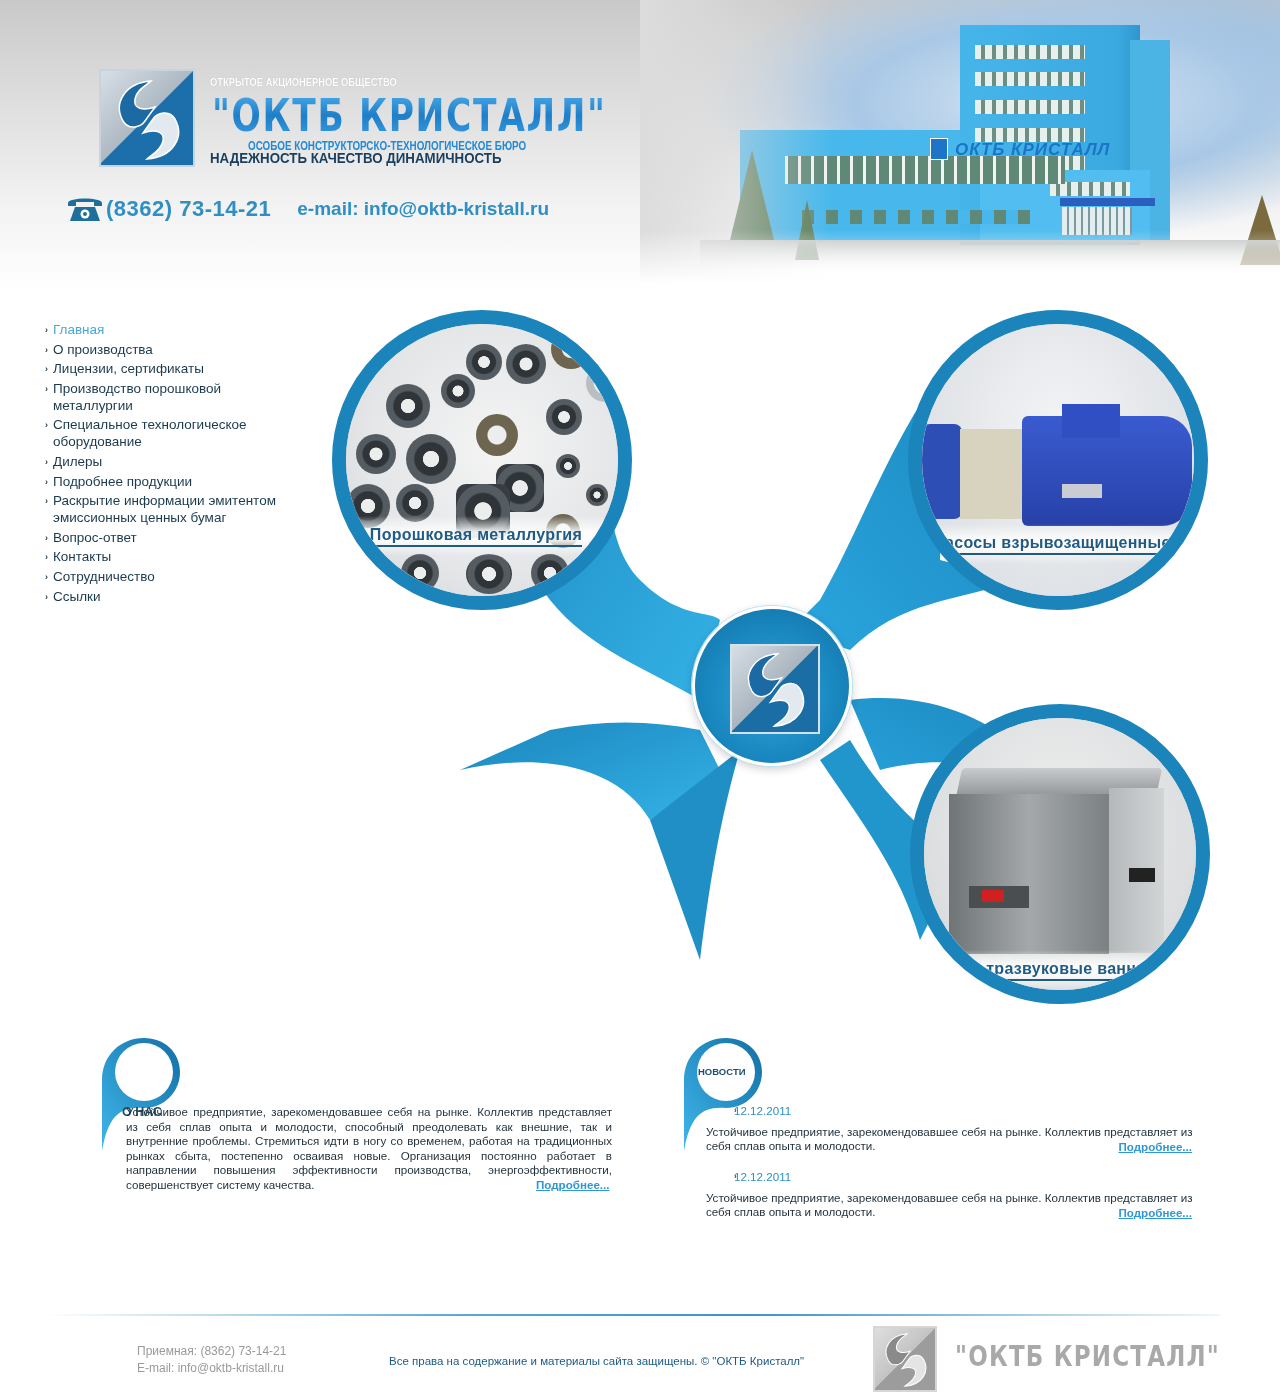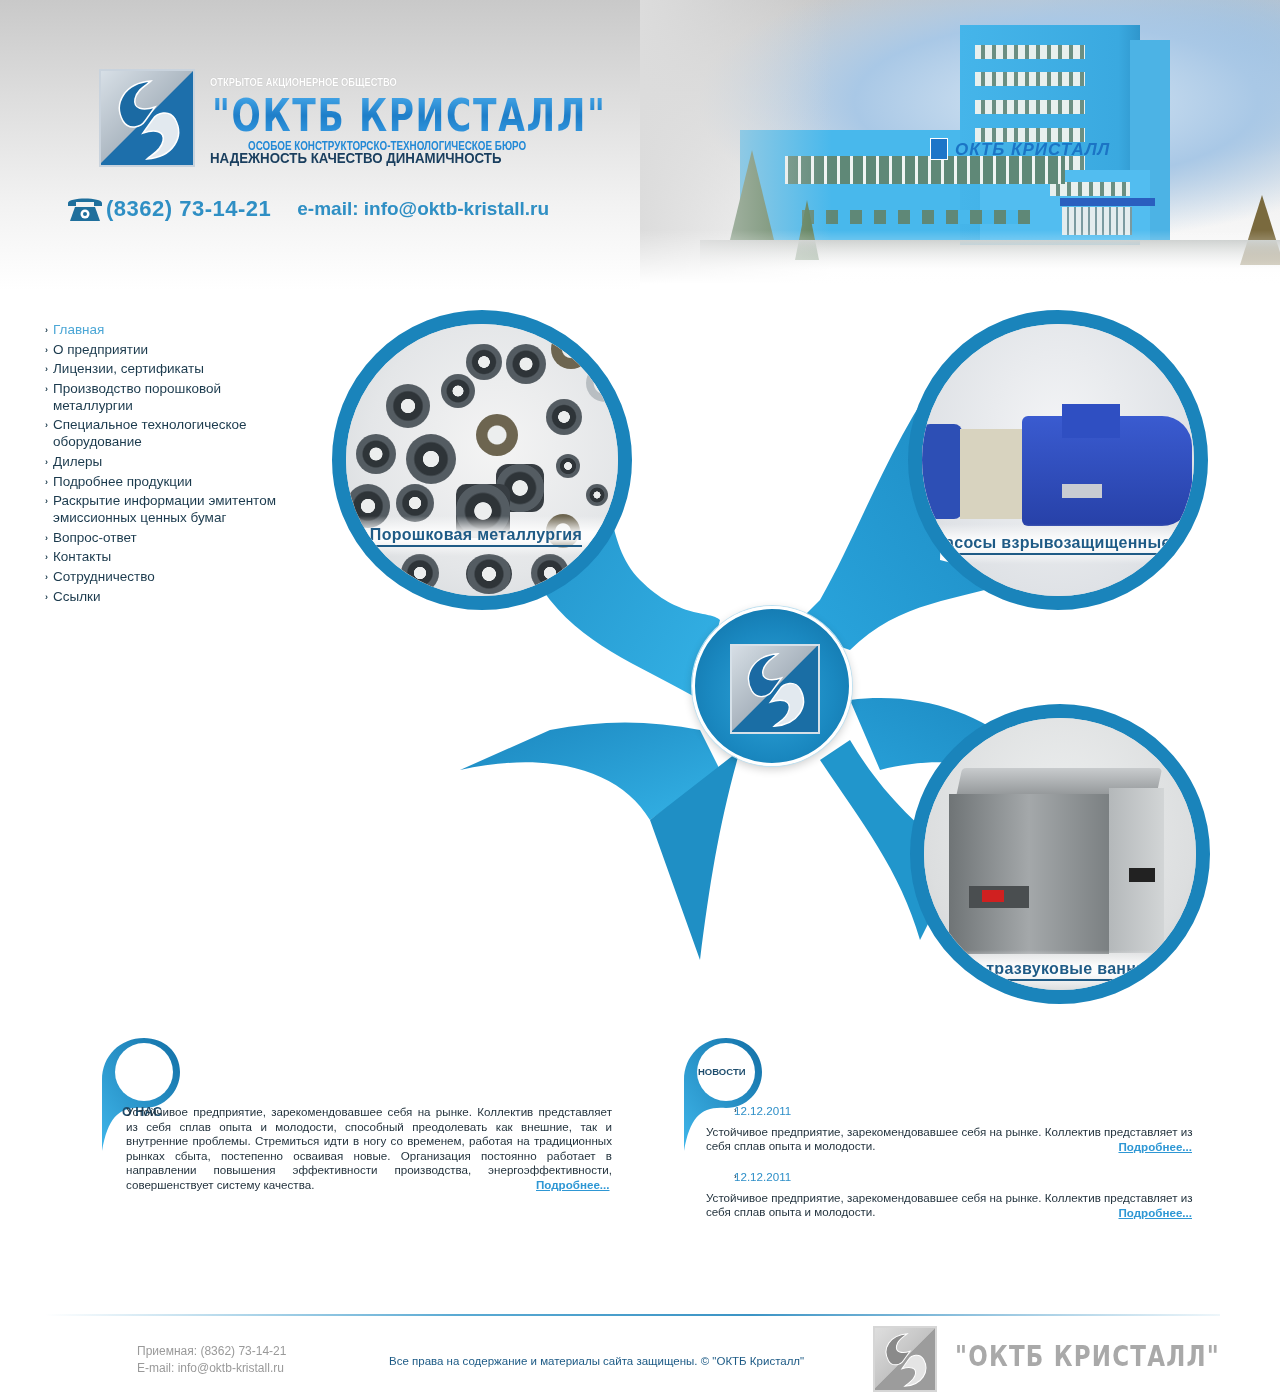--- a/index.html
+++ b/index.html
@@ -206,21 +206,21 @@
       <circle cx="19" cy="19" r="4.5" fill="#ffffff"></circle>
       <circle cx="19" cy="19" r="2" fill="#1f6f9c"></circle>
     </svg>
     <span class="phone-num">(8362) 73-14-21</span>
     <span class="email-top">e-mail: info@oktb-kristall.ru</span>
   </div>
 </div>
 
 <ul class="nav">
   <li class="active"><span class="bullet">›</span><span class="label">Главная</span></li>
-  <li><span class="bullet">›</span><span class="label">О предприятии</span></li>
+  <li><span class="bullet">›</span><span class="label">О производства</span></li>
   <li><span class="bullet">›</span><span class="label">Лицензии, сертификаты</span></li>
   <li><span class="bullet">›</span><span class="label">Производство порошковой металлургии</span></li>
   <li><span class="bullet">›</span><span class="label">Специальное технологическое оборудование</span></li>
   <li><span class="bullet">›</span><span class="label">Дилеры</span></li>
   <li><span class="bullet">›</span><span class="label">Подробнее продукции</span></li>
   <li><span class="bullet">›</span><span class="label">Раскрытие информации эмитентом эмиссионных ценных бумаг</span></li>
   <li><span class="bullet">›</span><span class="label">Вопрос-ответ</span></li>
   <li><span class="bullet">›</span><span class="label">Контакты</span></li>
   <li><span class="bullet">›</span><span class="label">Сотрудничество</span></li>
   <li><span class="bullet">›</span><span class="label">Ссылки</span></li>

